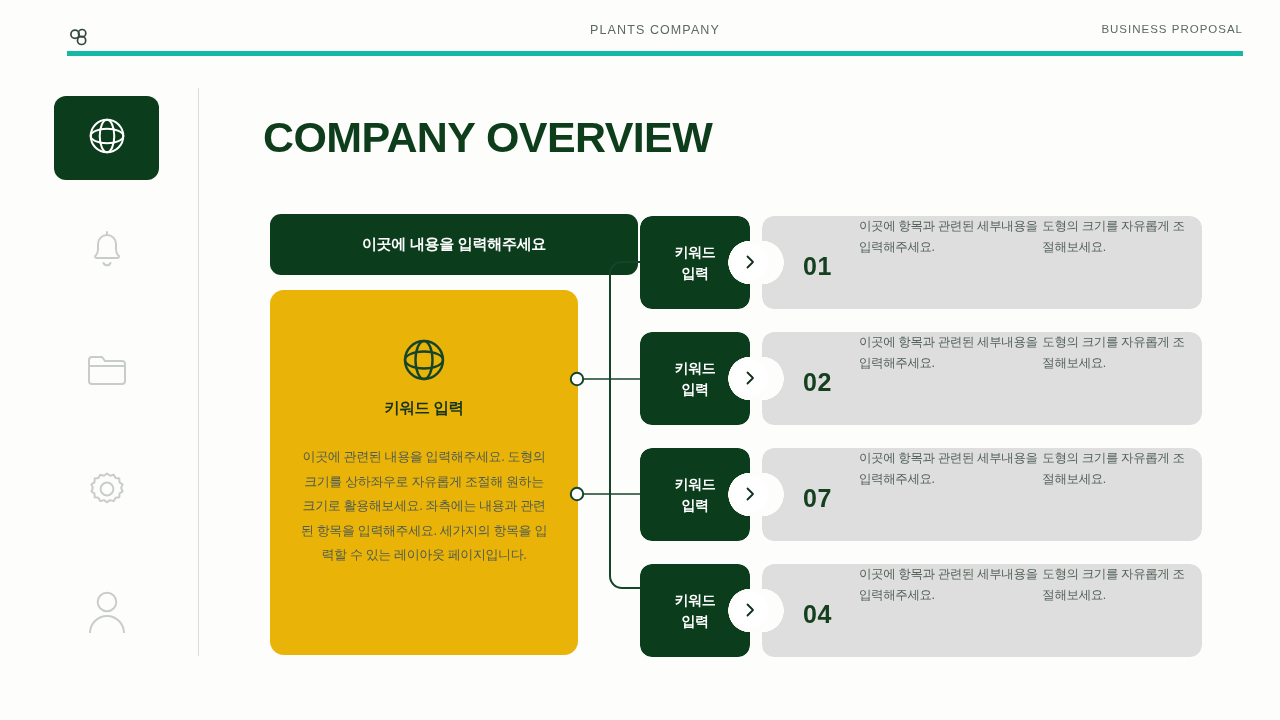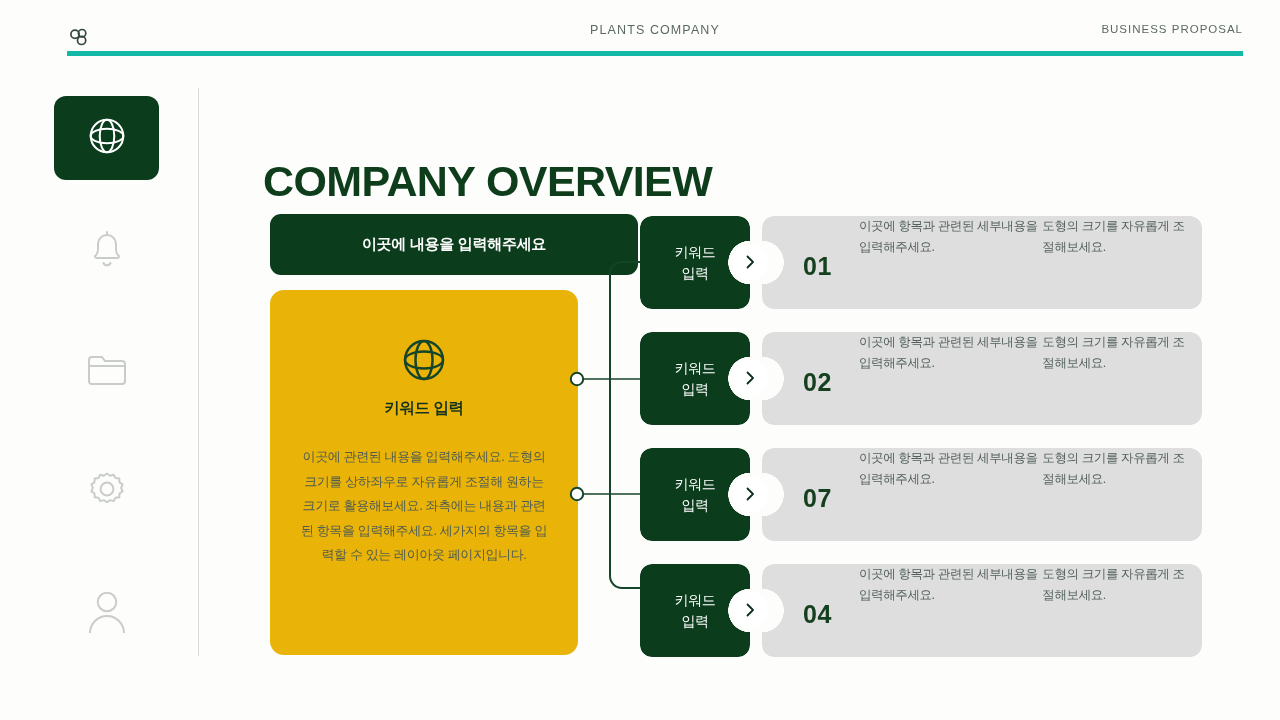--- a/index.html
+++ b/index.html
@@ -40,21 +40,21 @@
     display: flex; align-items: center; justify-content: center;
   }
   .si-1 { top: 120px; }
   .si-2 { top: 240px; }
   .si-3 { top: 360px; }
   .si-4 { top: 482px; }
 
   
   .page-title {
     position: absolute; left: 263px; top: 113px;
-    font-size: 43px; font-weight: 700; color: #0e3d1c; letter-spacing: -0.6px; margin-top: 44px;
+    font-size: 43px; font-weight: 700; color: #0e3d1c; letter-spacing: -0.6px;
   }
 
   .green-banner {
     position: absolute; left: 270px; top: 214px; width: 368px; height: 61px;
     background: #0b3d1c; border-radius: 11px;
     display: flex; align-items: center; justify-content: center;
     color: #ffffff; font-size: 15px; font-weight: 700; letter-spacing: -0.3px;
   }
 
   .left-card {
@@ -79,21 +79,21 @@
   .row { position: absolute; left: 640px; width: 562px; height: 93px; }
   .row-1 { top: 216px; }
   .row-2 { top: 332px; }
   .row-3 { top: 448px; }
   .row-4 { top: 564px; }
 
   .kw-box {
     position: absolute; left: 0; top: 0; width: 110px; height: 93px;
     background: #0b3d1c; color: #ffffff;
     display: flex; align-items: center; justify-content: center;
-    text-align: center; font-size: 14px; font-weight: 400; line-height: 21px;
+    text-align: center; font-size: 14px; font-weight: 700; line-height: 21px;
     letter-spacing: -0.4px;
     border-radius: 12px;
     -webkit-mask-image: radial-gradient(circle 22px at 110px 46.5px, transparent 98%, #000 100%);
             mask-image: radial-gradient(circle 22px at 110px 46.5px, transparent 98%, #000 100%);
   }
   .chev {
     position: absolute; left: 92px; top: 28px; width: 36px; height: 36px;
     border-radius: 50%; background: #ffffff;
     display: flex; align-items: center; justify-content: center;
     z-index: 3;

